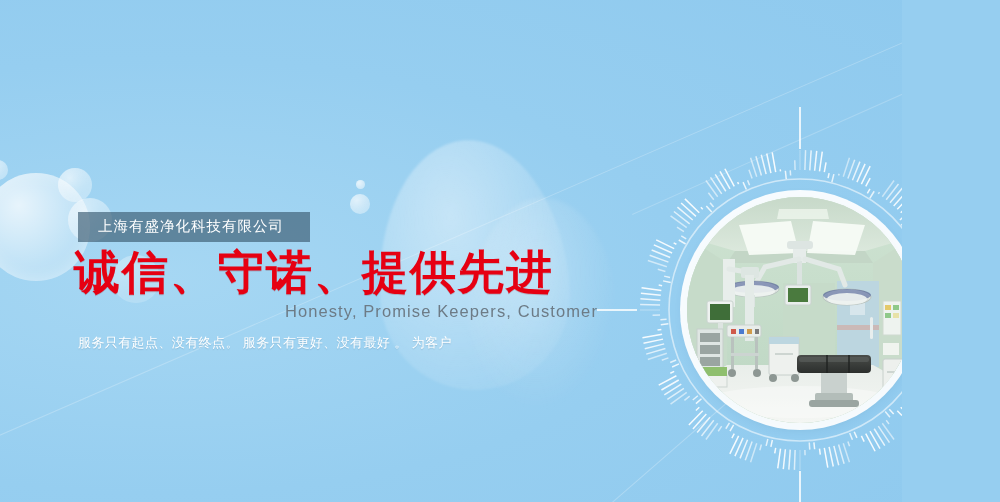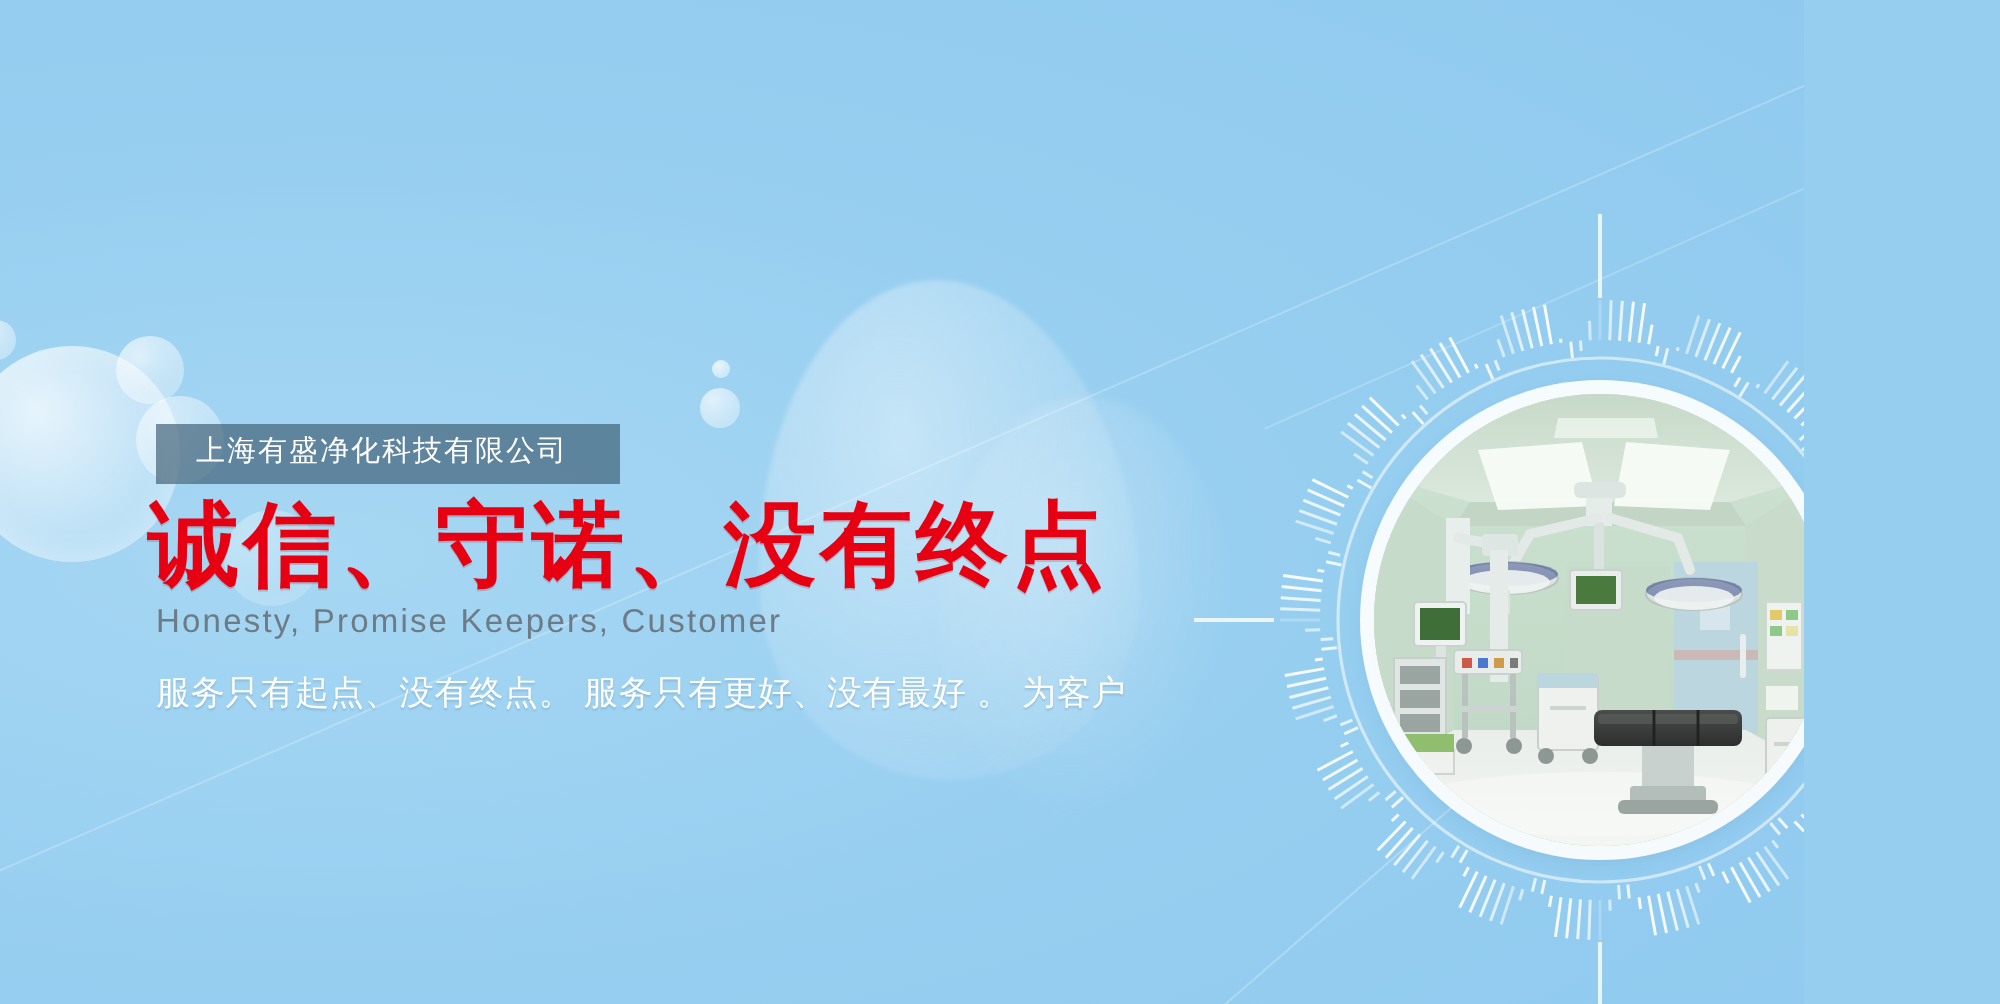--- a/index.html
+++ b/index.html
@@ -54,22 +54,23 @@
     padding:7px 26px 8px 20px;letter-spacing:1px;white-space:nowrap;
   }
   .headline{
     margin:6px 0 0 -4px;color:#e60012;font-size:46px;line-height:1.08;
     font-weight:bold;letter-spacing:2px;white-space:nowrap;
     text-shadow:0 1px 0 rgba(120,0,0,.18);
   }
   .subline{
     margin-top:5px;color:#6d7b86;font-size:16.5px;letter-spacing:1.1px;
     white-space:nowrap;
-  }
-  .body-copy{margin-top:11px;color:#ffffff;font-size:17px;line-height:1.72;
+    text-align:right;
+  }
+  .body-copy{margin-top:11px;color:#ffffff;font-size:13px;line-height:1.72;
              letter-spacing:.4px;text-shadow:0 1px 1px rgba(70,110,140,.25);}
   .body-copy div{white-space:nowrap;}
 
   
   .circle-wrap{position:absolute;left:621px;top:131px;width:358px;height:358px;}
   .ring-svg{position:absolute;left:0;top:0;width:358px;height:358px;}
   .photo{
     position:absolute;left:66px;top:66px;width:226px;height:226px;
     border-radius:50%;overflow:hidden;
     box-shadow:0 0 0 7px rgba(255,255,255,.92),0 3px 12px rgba(40,90,130,.25);
@@ -97,21 +98,21 @@
   <div class="bub b1"></div>
   <div class="bub b2"></div>
   <div class="bub b3"></div>
   <div class="bub b4"></div>
   <div class="bub b5"></div>
   <div class="bub b6"></div>
   <div class="bub b7"></div>
 
   <div class="copy">
     <div class="badge">上海有盛净化科技有限公司</div>
-    <div class="headline">诚信、守诺、没有终点</div>
+    <div class="headline">诚信、守诺、提供先进</div>
     <div class="subline">Honesty, Promise Keepers, Customer</div>
     <div class="body-copy">
       <div>服务只有起点、没有终点。 服务只有更好、没有最好 。 为客户</div>
     </div>
   </div>
 
   <div class="circle-wrap">
 
     <svg class="ring-svg" viewBox="0 0 358 358">
       <g id="ticks" stroke="#ffffff" stroke-width="1.5" opacity="0.92">

